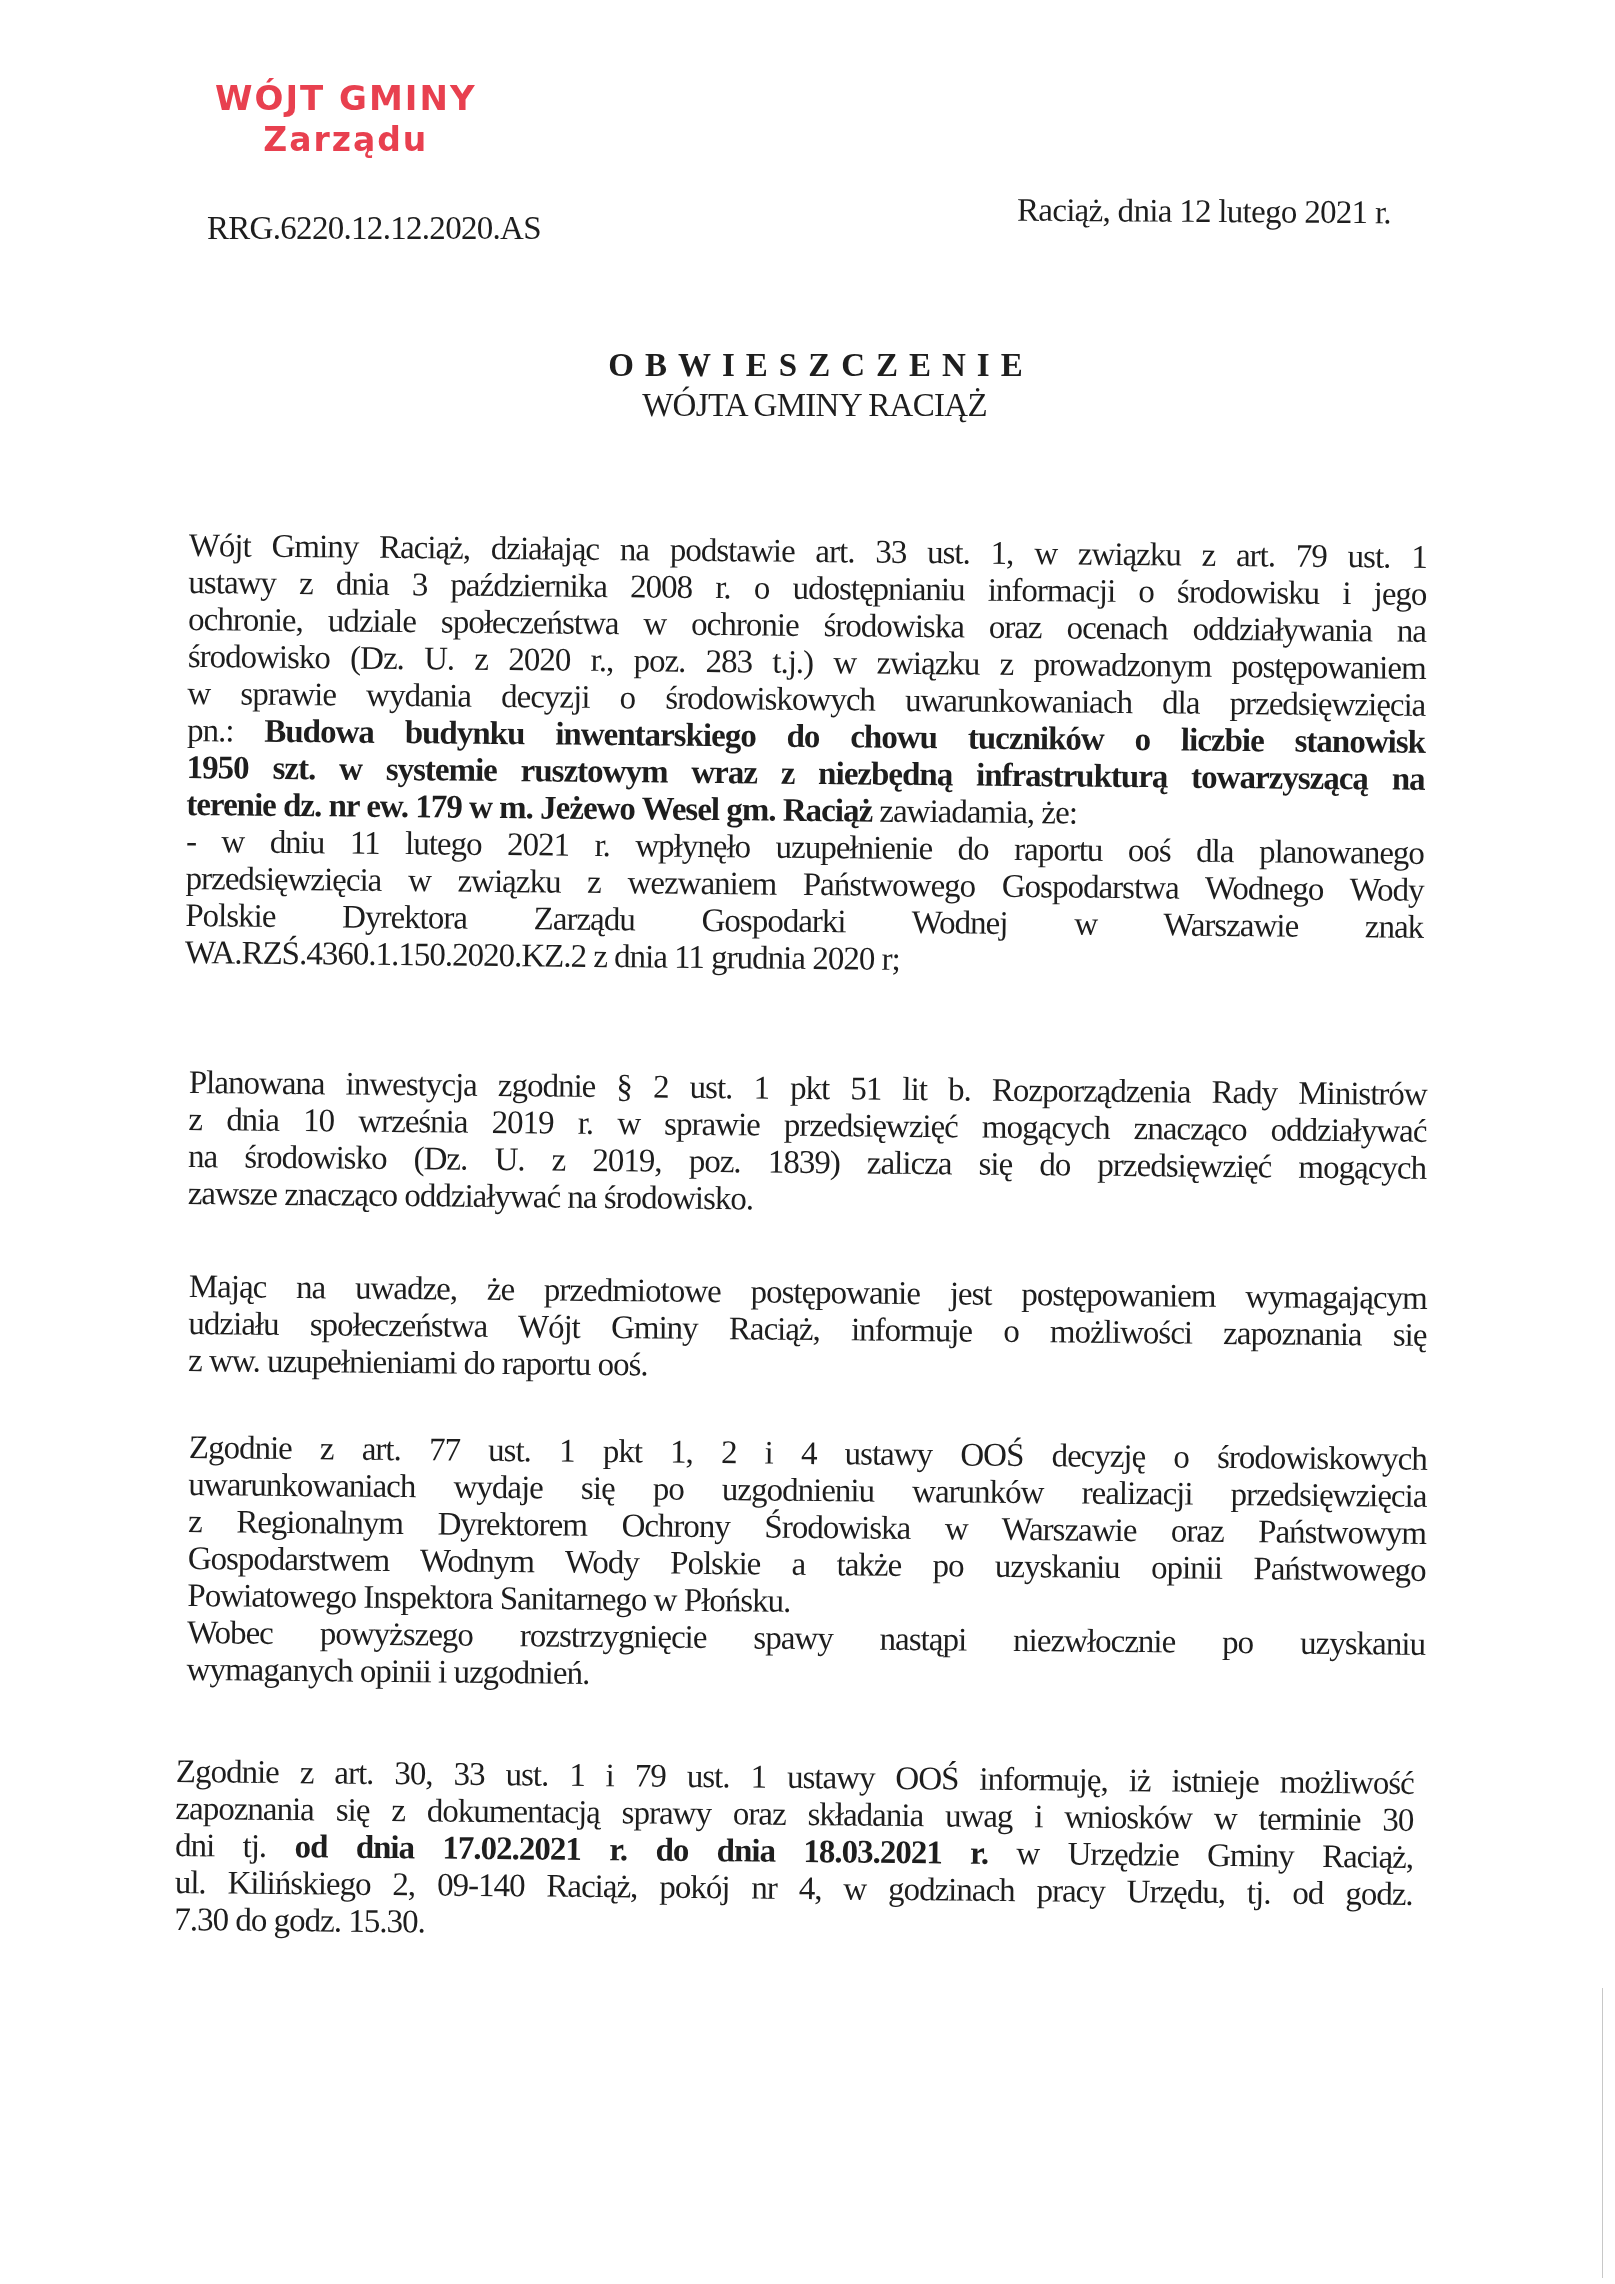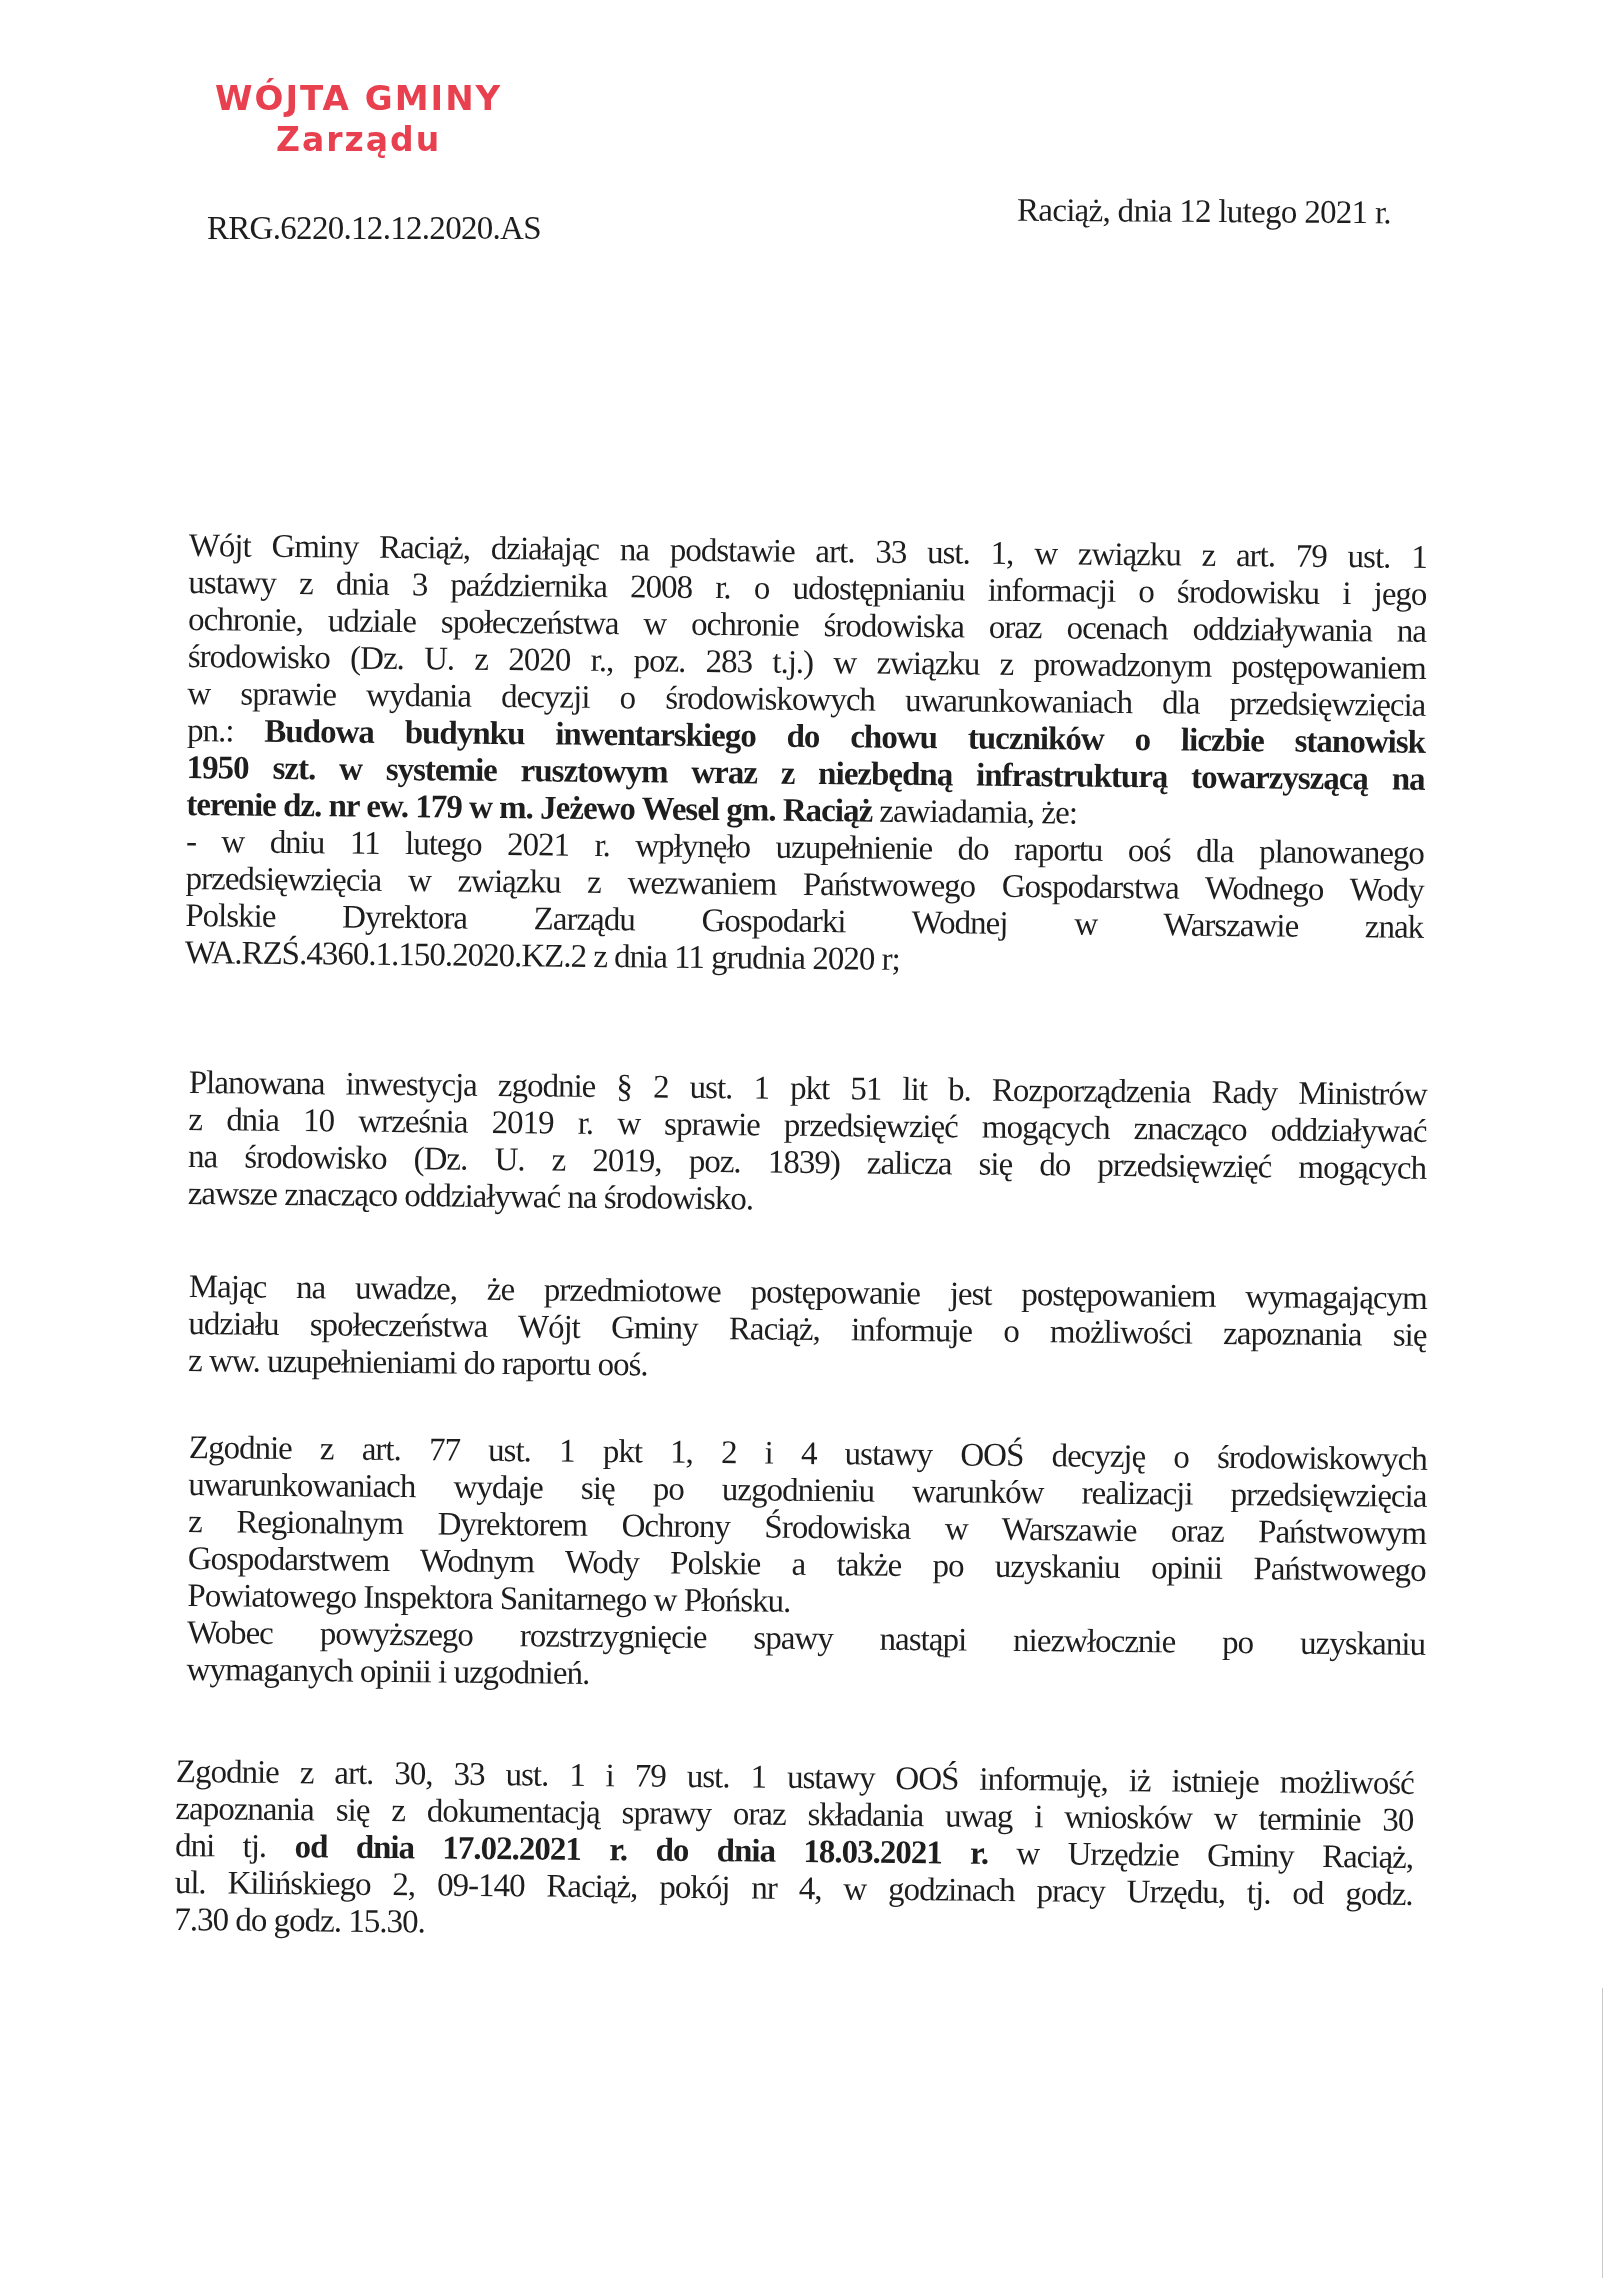--- a/index.html
+++ b/index.html
@@ -36,27 +36,31 @@
   #p3 { top: 1268px; transform: rotate(0.55deg); }
   #p4 { top: 1429px; transform: rotate(0.55deg); }
   #p5 { top: 1753px; left: 176px; transform: rotate(0.55deg); }
 </style>
 </head>
 <body>
 
 <div class="page">
 
   <div class="stamp">
-    <span class="l1">WÓJTA GMINY</span>
+    <span class="l1">WÓJT GMINY</span>
     <span class="l2">Zarządu</span>
   </div>
 
   <div class="ref">RRG.6220.12.12.2020.AS</div>
   <div class="date">Raciąż, dnia 12 lutego 2021 r.</div>
 
+  <div class="title-block">
+    <span class="title">OBWIESZCZENIE</span>
+    <span class="subtitle">WÓJTA GMINY RACIĄŻ</span>
+  </div>
 
   <div class="para" id="p1">
       <span class="line"><span>Wójt Gminy Raciąż, działając na podstawie art. 33 ust. 1, w związku z art. 79 ust. 1</span></span>
       <span class="line"><span>ustawy z dnia 3 października 2008 r. o udostępnianiu informacji o środowisku i jego</span></span>
       <span class="line"><span>ochronie, udziale społeczeństwa w ochronie środowiska oraz ocenach oddziaływania na</span></span>
       <span class="line"><span>środowisko (Dz. U. z 2020 r., poz. 283 t.j.) w związku z prowadzonym postępowaniem</span></span>
       <span class="line"><span>w sprawie wydania decyzji o środowiskowych uwarunkowaniach dla przedsięwzięcia</span></span>
       <span class="line"><span>pn.: </span><span class="b">Budowa budynku inwentarskiego do chowu tuczników o liczbie stanowisk</span></span>
       <span class="line"><span class="b">1950 szt. w systemie rusztowym wraz z niezbędną infrastrukturą towarzyszącą na</span></span>
       <span class="line last"><span class="b">terenie dz. nr ew. 179 w m. Jeżewo Wesel gm. Raciąż</span><span> zawiadamia, że:</span></span>

